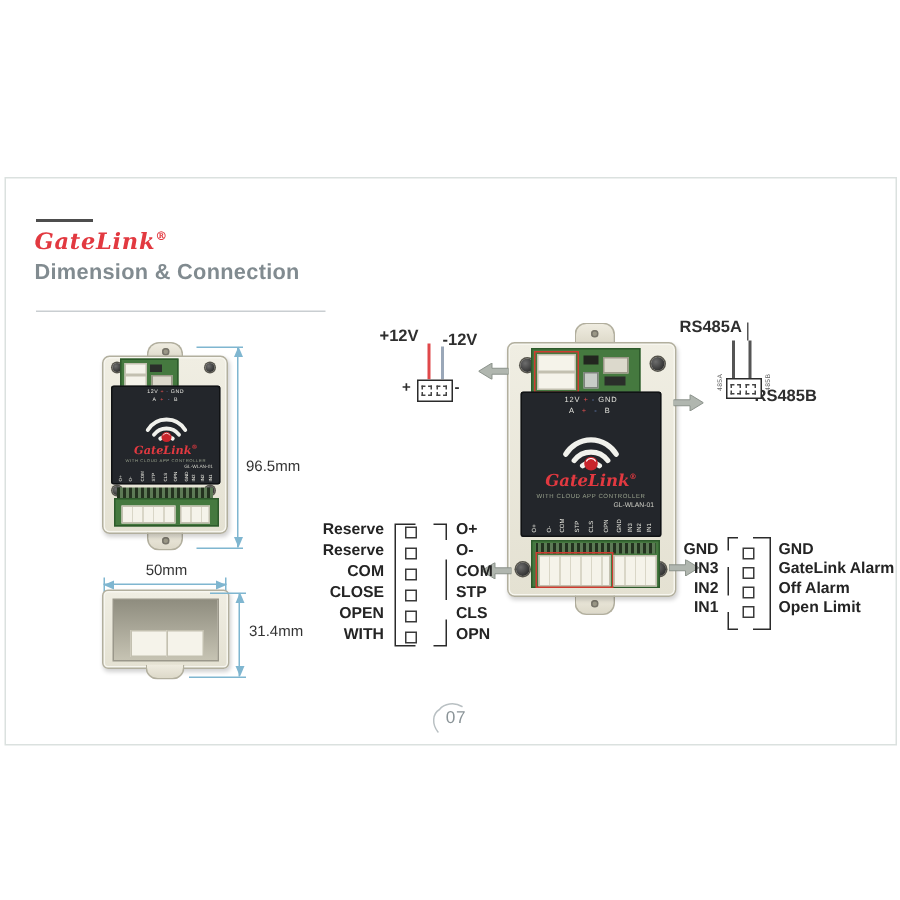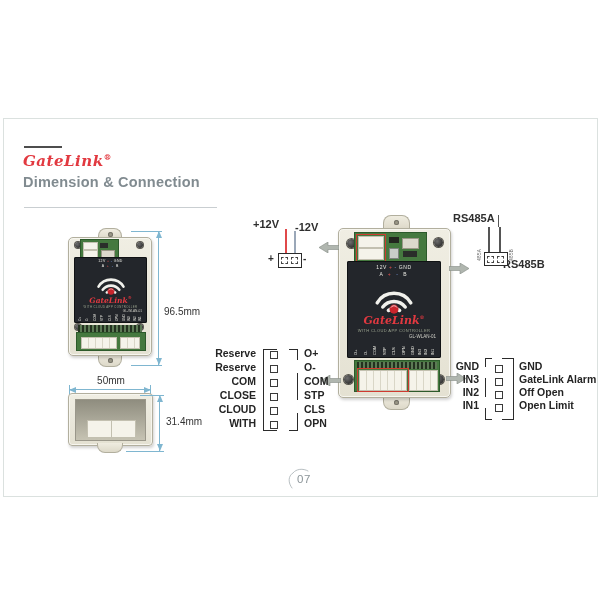--- a/index.html
+++ b/index.html
@@ -284,21 +284,21 @@
     <div class="pin-dash" style="left:12px;top:2.5px;"></div>
   </div>
   <div class="vpin" style="left:473px;top:130px;">485A</div>
   <div class="vpin" style="left:505px;top:130px;">485B</div>
 
   <div class="abs rowcol" style="left:175px;top:227px;width:77px;text-align:right;">
     <span style="height:14px;line-height:14px;">Reserve</span>
     <span style="height:14px;line-height:14px;">Reserve</span>
     <span style="height:14px;line-height:14px;">COM</span>
     <span style="height:14px;line-height:14px;">CLOSE</span>
-    <span style="height:14px;line-height:14px;">CLOUD</span>
+    <span style="height:14px;line-height:14px;">OPEN</span>
     <span style="height:14px;line-height:14px;">WITH</span>
   </div>
   <div class="abs bracket" style="left:259px;top:230px;width:33px;height:80px;">
     <div class="gap" style="right:-2px;top:10px;width:3px;height:13px;"></div>
     <div class="gap" style="right:-2px;top:50px;width:3px;height:13px;"></div>
     <div class="gap" style="top:-2px;right:8px;width:12px;height:3px;"></div>
     <div class="gap" style="bottom:-2px;right:8px;width:12px;height:3px;"></div>
     <div class="pin-sq" style="left:6px;top:1px;"></div>
     <div class="pin-sq" style="left:6px;top:15px;"></div>
     <div class="pin-sq" style="left:6px;top:29px;"></div>
@@ -327,21 +327,21 @@
     <div class="gap" style="top:-2px;left:6px;width:10px;height:3px;"></div>
     <div class="gap" style="bottom:-2px;left:6px;width:10px;height:3px;"></div>
     <div class="pin-sq" style="left:9px;top:6px;"></div>
     <div class="pin-sq" style="left:9px;top:19px;"></div>
     <div class="pin-sq" style="left:9px;top:32px;"></div>
     <div class="pin-sq" style="left:9px;top:45px;"></div>
   </div>
   <div class="abs rowcol" style="left:515px;top:241px;">
     <span style="height:13px;line-height:13px;">GND</span>
     <span style="height:13px;line-height:13px;">GateLink Alarm</span>
-    <span style="height:13px;line-height:13px;">Off Open</span>
+    <span style="height:13px;line-height:13px;">Off Alarm</span>
     <span style="height:13px;line-height:13px;">Open Limit</span>
   </div>
 
   <svg class="abs" style="left:283px;top:349px;" width="26" height="22">
     <path d="M5,20 C1,15 1,8 6,5 C9,1 16,0 21,3" stroke="#b9c0c3" stroke-width="1" fill="none" stroke-linecap="round"></path>
   </svg>
   <div class="abs page-num" style="left:280px;top:354px;width:40px;text-align:center;">07</div>
 
 </div>
 

